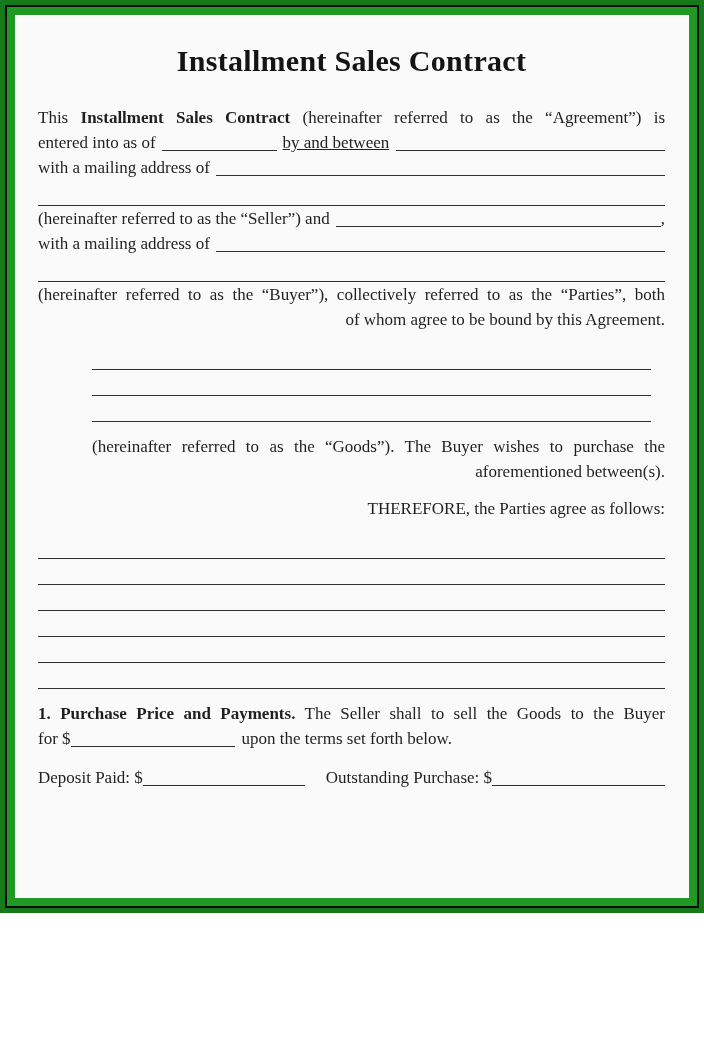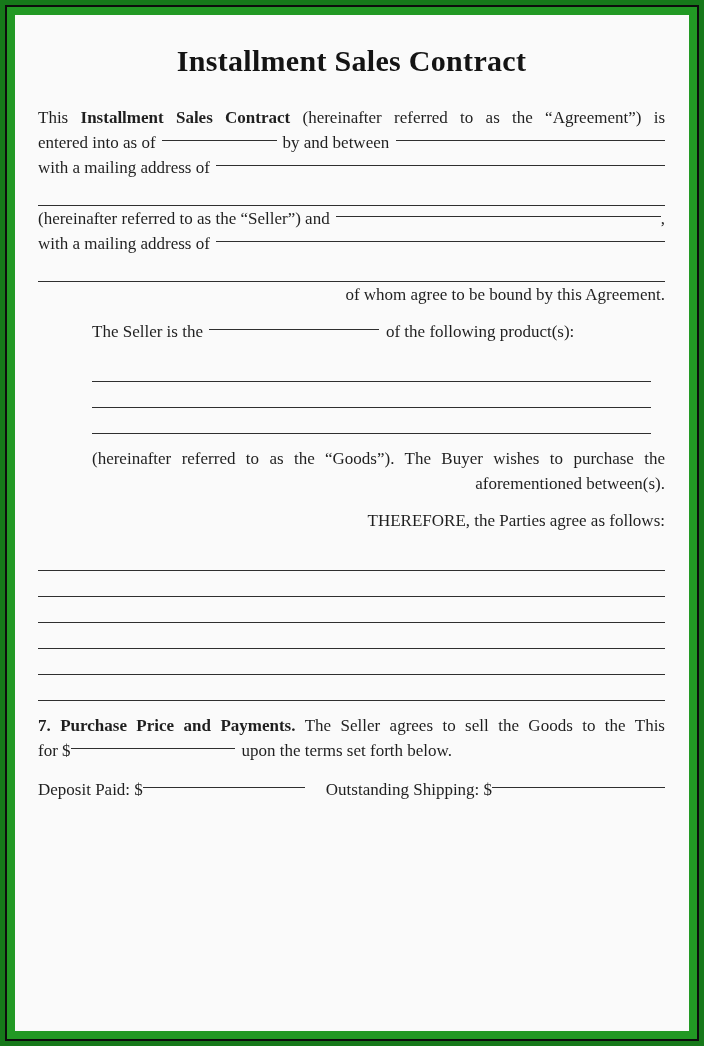--- a/index.html
+++ b/index.html
@@ -1,33 +1,33 @@
 <!DOCTYPE html>
 <html><head>
 <meta charset="utf-8">
 <style>
   html,body{margin:0;padding:0;background:#ffffff;}
-  .frame{width:704px;height:1046px;box-sizing:border-box;border:5px solid #16791a;}
+  .frame{width:704px;height:913px;box-sizing:border-box;border:5px solid #16791a;}
   .frame-black{width:100%;height:100%;box-sizing:border-box;border:2px solid #0d0d0d;}
   .frame-inner{width:100%;height:100%;box-sizing:border-box;border:8px solid #229924;background:#fafafa;}
   .content{width:100%;height:100%;box-sizing:border-box;padding:27px 24px 0 23px;overflow:hidden;
            font-family:"Liberation Serif","DejaVu Serif",serif;font-size:17px;color:#1f1f1f;}
   .title{margin:0 0 25px 0;text-align:center;font-size:30px;line-height:38px;font-weight:bold;
          letter-spacing:.3px;color:#141414;}
   .para{margin:0 0 12px 0;}
   .line{line-height:25px;height:25px;overflow:hidden;}
   .jl{text-align:justify;text-align-last:justify;}
   .left{text-align:right;}
-  .fx{display:flex;align-items:center;}
+  .fx{display:flex;align-items:flex-end;}
   .fx .t{white-space:pre;line-height:25px;}
   .b{font-weight:bold;}
   .blank{display:block;border-bottom:1.8px solid #2f2f2f;height:0;margin-bottom:4px;}
   .grow{flex:1 1 auto;}
   .w115{width:115px;}.w170{width:170px;}.w164{width:164px;}.w162{width:162px;}
-  .ml6{margin-left:6px;}.ml7{margin-left:7px;}
+  .ml6{margin-left:6px;text-decoration:underline;}.ml7{margin-left:7px;}
   .rule{height:25px;border-bottom:1.8px solid #2f2f2f;}
   .indent{margin-left:54px;}
   .rule.ind{margin-left:54px;margin-right:14px;}
   .sp21{width:21px;flex:0 0 auto;}
   .mb14{margin-bottom:14px;}
 </style>
 </head>
 <body>
 
 <div class="frame">
@@ -53,31 +53,25 @@
       <div class="line fx">
         <span class="t">(hereinafter referred to as the “Seller”) and</span>
         <span class="blank grow ml6"></span>
         <span class="t">,</span>
       </div>
       <div class="line fx">
         <span class="t">with a mailing address of</span>
         <span class="blank grow ml6"></span>
       </div>
       <div class="rule"></div>
+      <div class="line jl">(hereinafter referred to as the “Buyer”), collectively referred to as the “Parties”, both</div>
       <div class="line left">of whom agree to be bound by this Agreement.</div>
     </div>
 
 
-    <div class="para">
-      <div class="line fx indent">
-        <span class="t">The Seller is the</span>
-        <span class="blank w170 ml6"></span>
-        <span class="t ml7">of the following product(s):</span>
-      </div>
-    </div>
 
     <div class="para">
       <div class="rule ind"></div>
       <div class="rule ind"></div>
       <div class="rule ind"></div>
     </div>
 
     <div class="para">
       <div class="line jl indent">(hereinafter referred to as the “Goods”). The Buyer wishes to purchase the</div>
       <div class="line left indent">aforementioned between(s).</div>
@@ -92,34 +86,34 @@
     <div class="para">
       <div class="rule"></div>
       <div class="rule"></div>
       <div class="rule"></div>
       <div class="rule"></div>
       <div class="rule"></div>
       <div class="rule"></div>
     </div>
 
     <div class="para mb14">
-      <div class="line jl"><span class="b">7. Purchase Price and Payments.</span> <span>The Seller agrees to sell the Goods to the This</span></div>
+      <div class="line jl"><span class="b">1. Purchase Price and Payments.</span> <span>The Seller shall to sell the Goods to the Buyer</span></div>
       <div class="line fx">
         <span class="t">for $</span>
         <span class="blank w164"></span>
         <span class="t ml7">upon the terms set forth below.</span>
       </div>
     </div>
 
     <div class="para">
       <div class="line fx">
         <span class="t">Deposit Paid: $</span>
         <span class="blank w162"></span>
         <span class="sp21"></span>
-        <span class="t">Outstanding Shipping: $</span>
+        <span class="t">Outstanding Purchase: $</span>
         <span class="blank grow"></span>
       </div>
     </div>
 
    </div>
   </div>
  </div>
 </div>
 
 </body></html>

